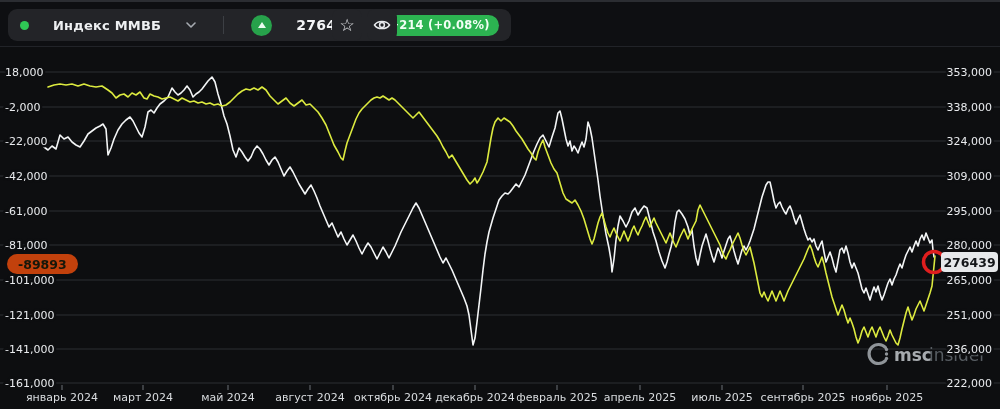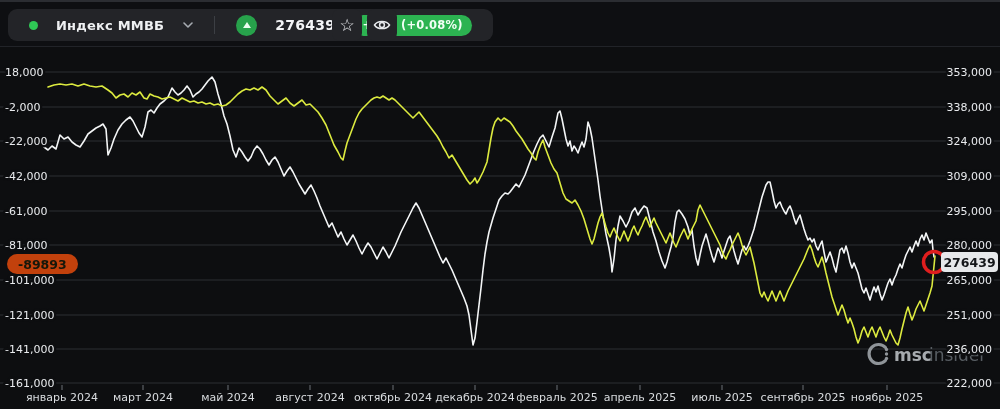--- a/index.html
+++ b/index.html
@@ -4,21 +4,21 @@
 <style>
   html,body{margin:0;padding:0;background:#0d0e10;width:1000px;height:409px;overflow:hidden;
     font-family:"DejaVu Sans","Liberation Sans",sans-serif;-webkit-font-smoothing:antialiased;}
   .stage{position:relative;width:1000px;height:409px;background:#0d0e10;}
 
   
   .topbar{position:absolute;left:0;top:0;width:1000px;height:47px;background:#0e0f12;
     border-top:2px solid #2b2d32;border-bottom:1px solid #212328;box-sizing:border-box;z-index:3;
     display:flex;align-items:center;}
   .pill{position:absolute;left:8px;top:7px;height:32px;background:#232428;border-radius:9px;
-    display:flex;align-items:center;padding:0 21px;gap:18px;}
+    display:flex;align-items:center;padding:0 12px;gap:24px;}
   .dot{width:9px;height:9px;border-radius:50%;background:#2fc755;}
   .inst-label{color:#eef0f2;font-size:13px;font-weight:bold;letter-spacing:.2px;}
   .chev{display:flex;align-items:center;margin-left:1px;}
   .sect-divider{width:1px;height:18px;background:#3c3f44;margin:0 3px;}
   .tri-circle{width:21px;height:21px;border-radius:50%;background:#27a24b;display:flex;
     align-items:center;justify-content:center;}
   .tri-up{width:0;height:0;border-left:4.5px solid transparent;border-right:4.5px solid transparent;
     border-bottom:6px solid #eafcef;margin-top:-1px;}
   .price{color:#f4f5f7;font-size:14px;font-weight:bold;letter-spacing:.3px;}
   .chg-badge{background:#2cb351;color:#f2fff5;font-size:11.5px;font-weight:bold;

